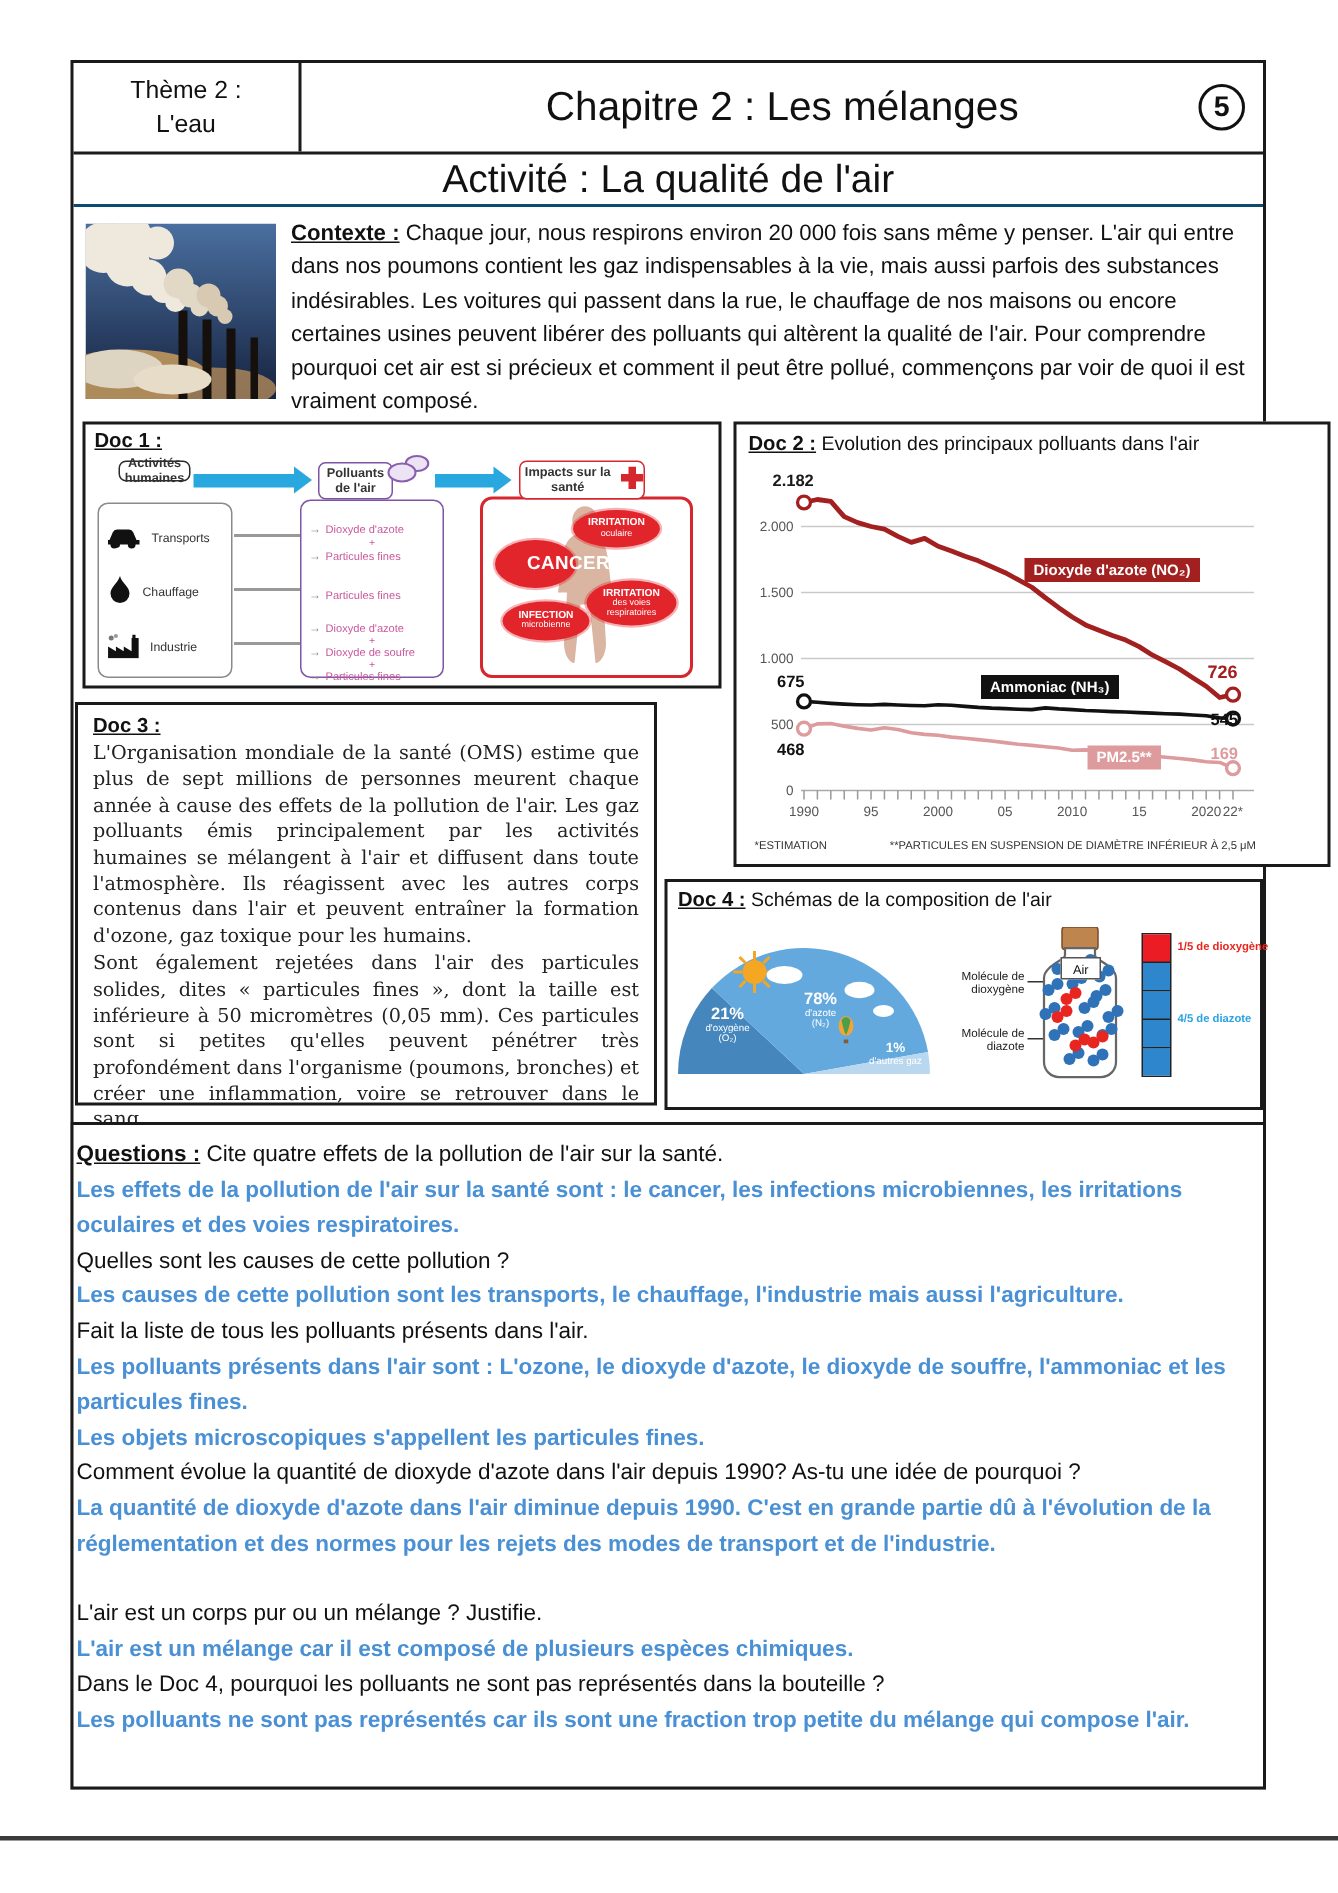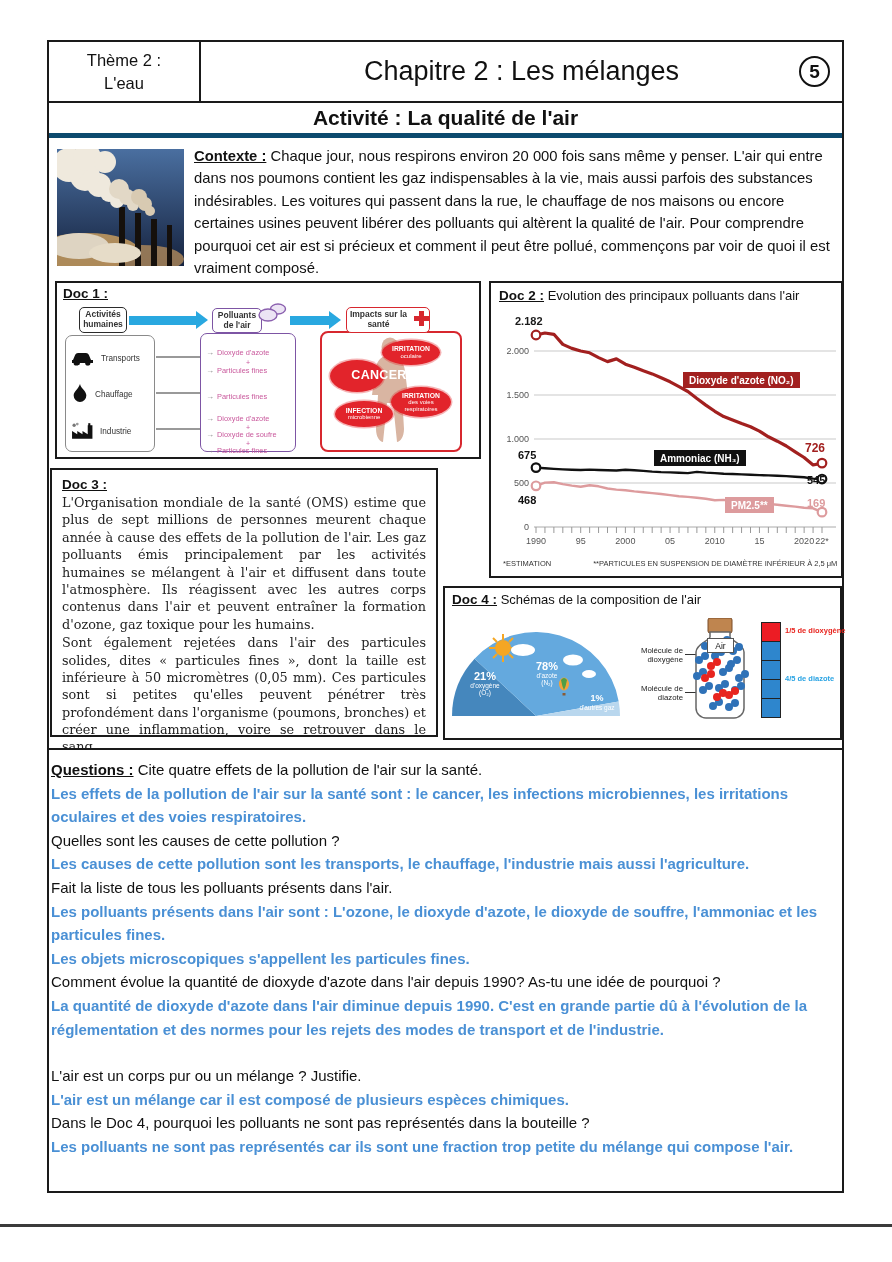--- a/index.html
+++ b/index.html
@@ -5,40 +5,40 @@
   * { margin:0; padding:0; box-sizing:border-box; }
   body { background:#fff; font-family:"Liberation Sans", sans-serif; }
   .canvas { position:relative; width:892px; height:1262px; background:#fff; overflow:hidden; }
 
   .page { position:absolute; left:47px; top:40px; width:797px; height:1153px; border:2px solid #1a1a1a; background:#fff; }
 
   
   .hdr-theme { position:absolute; left:0; top:0; width:152px; height:59px; border-right:2px solid #1a1a1a; display:flex; flex-direction:column; align-items:center; justify-content:center; font-size:16.5px; color:#111; line-height:1.35; }
   .hdr-title { position:absolute; left:152px; top:0; right:0; height:59px; display:flex; align-items:center; justify-content:center; font-size:27px; color:#111; }
   .hdr-num { position:absolute; right:12px; top:14px; width:31px; height:31px; border:2.5px solid #111; border-radius:50%; display:flex; align-items:center; justify-content:center; font-size:19px; font-weight:bold; color:#111; }
-  .hdr-activity { position:absolute; left:0; top:59px; width:100%; height:37px; border-top:2px solid #1a1a1a; border-bottom:5px solid #0c4a6e; display:flex; align-items:center; justify-content:center; font-size:21px; color:#111;font-weight:bold; }
+  .hdr-activity { position:absolute; left:0; top:59px; width:100%; height:37px; border-top:2px solid #1a1a1a; border-bottom:2px solid #0c4a6e; display:flex; align-items:center; justify-content:center; font-size:26px; color:#111; }
 
   .lbl { font-weight:bold; text-decoration:underline; color:#111; }
 
   
   .ctx-photo { position:absolute; left:8px; top:107px; width:127px; height:117px; }
   .ctx-text { position:absolute; left:145px; top:103px; width:648px; font-size:14.8px; line-height:1.52; color:#111; }
 
   
   .docbox { position:absolute; border:2px solid #1a1a1a; background:#fff; }
   .doc1 { left:6px; top:239px; width:426px; height:178px; }
-  .doc2 { left:440px; top:239px; width:354px; height:297px; }
+  .doc2 { left:440px; top:239px; width:398px; height:297px; }
   .doc3 { left:1px; top:426px; width:388px; height:269px; padding:5px 10px; }
   .doc4 { left:394px; top:544px; width:399px; height:154px; }
   .doc-lbl { font-size:13.5px; }
 
   
   .d1-lbl { position:absolute; left:6px; top:3px; }
   .hdrbox { position:absolute; background:#fff; display:flex; align-items:center; justify-content:center; text-align:center; font-size:8.5px; color:#333; font-weight:600; line-height:1.15; z-index:3; }
-  .act-h { left:22px; top:24px; width:48px; height:26px; border:1.8px solid #2b2b2b; border-radius:5px; }
+  .act-h { left:22px; top:24px; width:48px; height:14px; border:1.8px solid #2b2b2b; border-radius:5px; }
   .pol-h { left:155px; top:25px; width:50px; height:25px; border:1.8px solid #7d55a4; border-radius:5px; }
   .imp-h { left:289px; top:24px; width:84px; height:26px; border:1.8px solid #d7272e; border-radius:5px; gap:4px; }
   .barrow { position:absolute; height:9px; background:#29a8e0; z-index:2; }
   .barrow::after { content:""; position:absolute; right:-11px; top:-5px; border-left:12px solid #29a8e0; border-top:9.5px solid transparent; border-bottom:9.5px solid transparent; }
   .cloud-ic { position:absolute; left:200px; top:18px; z-index:4; }
   .actbox { position:absolute; left:8px; top:52px; width:90px; height:117px; border:1.5px solid #8a8a8a; border-radius:7px; }
   .act-row { position:absolute; left:5px; right:20px; height:28px; display:flex; align-items:center; gap:6px; }
   .act-row span { font-size:8.2px; color:#333; }
   .conn { position:absolute; height:1.5px; background:#999; left:99px; width:44px; z-index:1; }
   .polbox { position:absolute; left:143px; top:50px; width:96px; height:119px; border:1.5px solid #7d55a4; border-radius:7px; }

